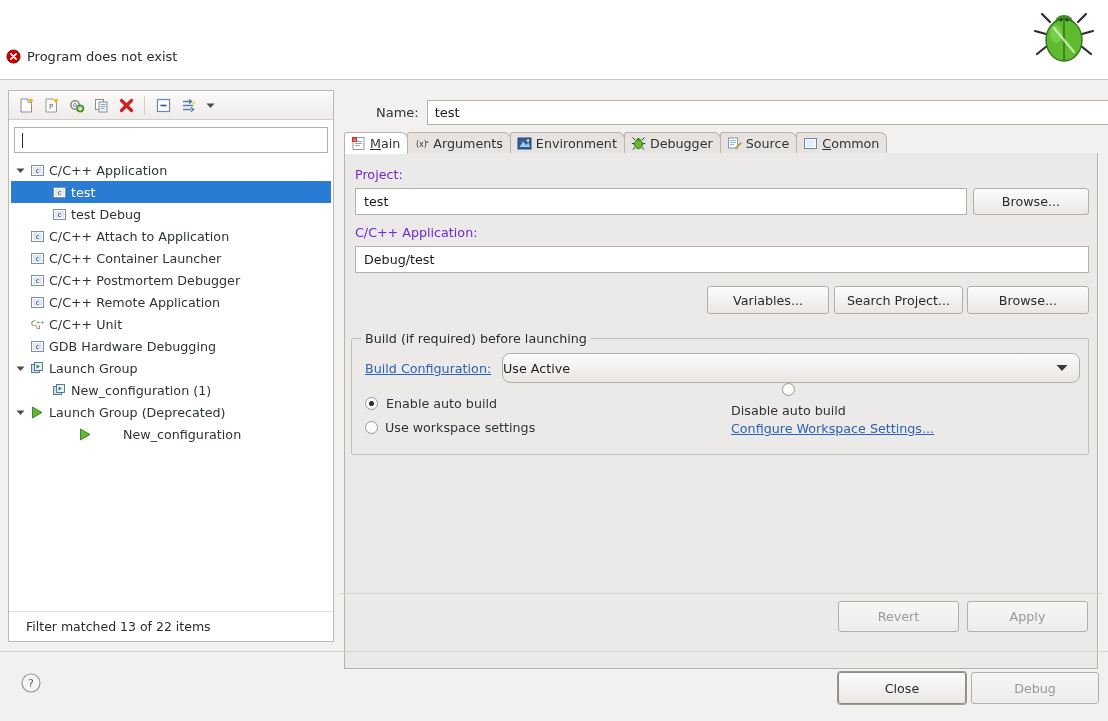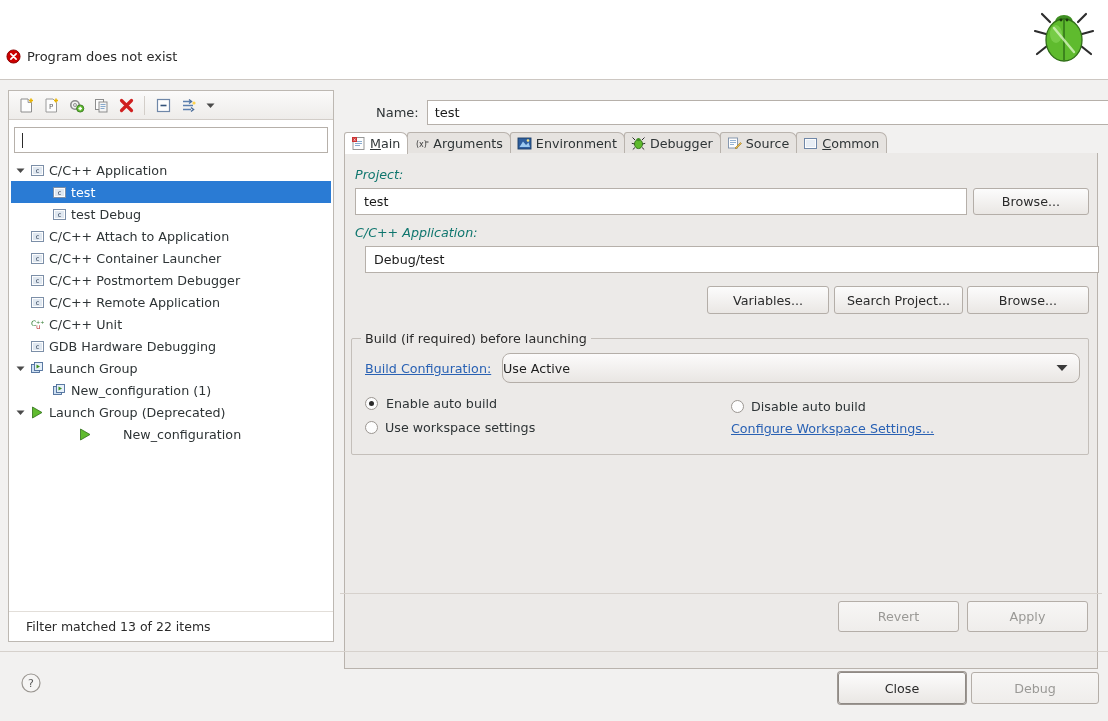--- a/index.html
+++ b/index.html
@@ -248,22 +248,21 @@
     height: 516px;
     background: #eceae8;
     border: 1px solid #b9b3ad;
     border-top: none;
     box-sizing: border-box;
   }
 
   .fld-label {
     position: absolute;
     font-size: 12.7px;
-    color: #0f766e;
-    font-style: italic;
+    color: #6d28d9;
   }
   .textfield {
     position: absolute;
     background: #ffffff;
     border: 1px solid #b6b0aa;
     box-sizing: border-box;
     display: flex;
     align-items: center;
     padding-left: 8px;
     font-size: 12.7px;
@@ -685,42 +684,42 @@
       </div>
     </div>
 
   <div class="tabbody">
 
     <div class="fld-label" style="left:10px; top:14px;">Project:</div>
     <div class="textfield" style="left:10px; top:35px; width:612px; height:27px;">test</div>
     <div class="btn abs" style="left:628px; top:35px; width:116px; height:27px;">Browse...</div>
 
     <div class="fld-label" style="left:10px; top:72px;">C/C++ Application:</div>
-    <div class="textfield" style="left:20px; top:93px; width:734px; height:27px;">Debug/test</div>
+    <div class="textfield" style="left:10px; top:93px; width:734px; height:27px;">Debug/test</div>
 
     <div class="btn abs" style="left:362px; top:133px; width:122px; height:28px;">Variables...</div>
     <div class="btn abs" style="left:489px; top:133px; width:129px; height:28px;">Search Project...</div>
     <div class="btn abs" style="left:622px; top:133px; width:122px; height:28px;">Browse...</div>
 
     <div class="groupbox" style="left:6px; top:185px; width:738px; height:117px;">
       <div class="groupbox-title">Build (if required) before launching</div>
 
       <a class="link" style="position:absolute; left:13px; top:22px;">Build Configuration:</a>
       <div class="combo" style="left:150px; top:14px; width:578px; height:30px;">
         <span>Use Active</span>
         <svg class="combo-arrow" width="12" height="8" viewBox="0 0 12 8">
           <path d="M0.5 1 L6 7 L11.5 1 Z" fill="#3a3a3a"></path>
         </svg>
       </div>
 
       <div class="radio-row" style="left:13px; top:57px;gap:8px;">
         <span class="radio on"></span>
         <span>Enable auto build</span>
       </div>
-      <div class="radio-row" style="left:379px; top:60px;">
+      <div class="radio-row" style="left:379px; top:44px;flex-direction:column;">
         <span class="radio"></span>
         <span>Disable auto build</span>
       </div>
       <div class="radio-row" style="left:13px; top:81px;">
         <span class="radio"></span>
         <span>Use workspace settings</span>
       </div>
       <a class="link" style="position:absolute; left:379px; top:82px;">Configure Workspace Settings...</a>
     </div>
 

